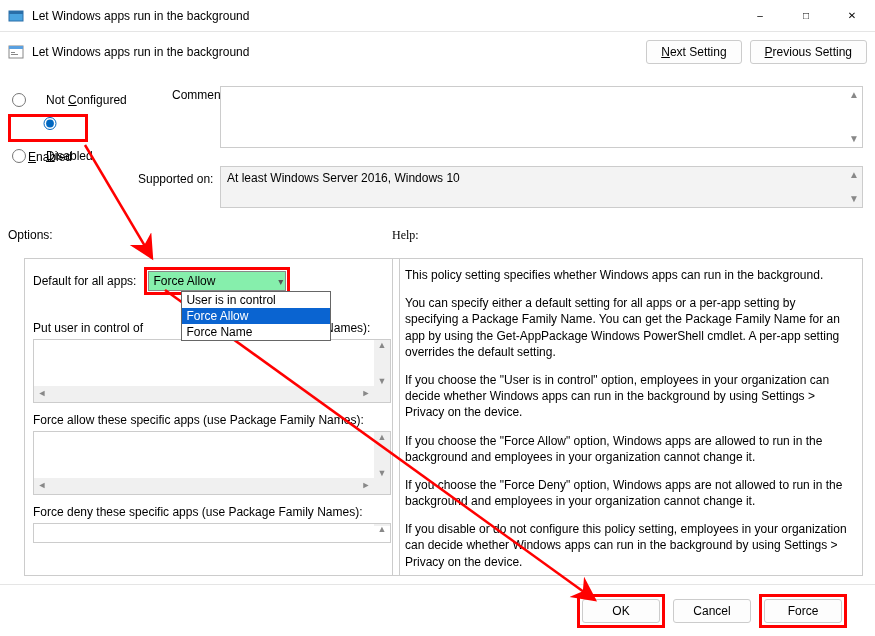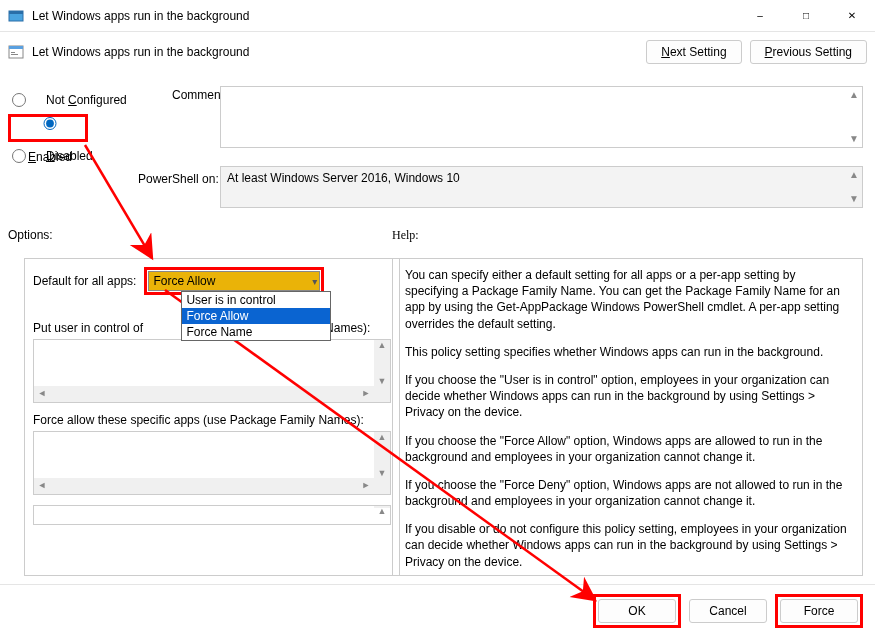--- a/index.html
+++ b/index.html
@@ -81,22 +81,22 @@
       border: 1px solid #ccc;
       padding: 8px 12px;
       overflow: hidden;
     }
     .help-panel p { margin-bottom: 12px; line-height: 1.35; }
 
     .opt-row { display: flex; align-items: center; gap: 8px; margin-bottom: 6px; }
     .combo {
       position: relative;
       border: 1px solid #888;
-      width: 172px; height: 20px;
-      background: #eab308;
+      width: 138px; height: 20px;
+      background: #86efac;
       display: flex; align-items: center; padding: 0 4px;
       font-size: 12px;
     }
     .combo .chev { position: absolute; right: 2px; font-size: 10px; color: #555; }
     .combo-dropdown {
       position: absolute;
       left: -1px; top: 19px; width: 150px;
       background: #fff; border: 1px solid #666; z-index: 10; margin-left: 33px;
     }
     .combo-dropdown .item { padding: 1px 4px; font-size: 12px; }
@@ -109,21 +109,21 @@
       margin: 4px 0 10px 0;
     }
     .listbox .sb-v { position: absolute; right: 0; top: 0; bottom: 16px; width: 16px; background: #f0f0f0; }
     .listbox .sb-h { position: absolute; left: 0; right: 0; bottom: 0; height: 16px; background: #f0f0f0; }
     .listbox .tri { position: absolute; color: #888; font-size: 9px; width: 16px; text-align:center;}
 
     .bottom-bar {
       position: absolute; left: 0; right: 0; bottom: 0; height: 52px;
       display: flex; align-items: center; justify-content: flex-end;
       gap: 8px;
-      padding-right: 12px;
+      padding-right: 28px;
       border-top: 1px solid #e5e5e5;
     }
     .bottom-bar .btn { width: 78px; text-align: center; }
 
     
     .arrow-svg { position: absolute; left:0; top:0; pointer-events: none; }
   </style>
 </head>
 <body>
 
@@ -166,21 +166,21 @@
     <span><span class="accel">D</span>isabled</span>
   </div>
 </div>
 
 <div class="comment-label">Comment:</div>
 <div class="comment-box">
   <div class="scroll-up-tri" style="top:2px;">▲</div>
   <div class="scroll-down-tri" style="bottom:2px;">▼</div>
 </div>
 
-<div class="supported-label">PowerShell on:</div>
+<div class="supported-label">Supported on:</div>
 <div class="supported-box">
   <span>At least Windows Server 2016, Windows 10</span>
   <div class="scroll-up-tri" style="top:2px;">▲</div>
   <div class="scroll-down-tri" style="bottom:2px;">▼</div>
 </div>
 
 <div class="options-label">Options:</div>
 <div class="help-label">Help:</div>
 
 <div class="options-panel">
@@ -216,30 +216,31 @@
     <div class="sb-v">
         <div class="tri" style="top:0;">▲</div>
         <div class="tri" style="bottom:0;">▼</div>
       </div>
     <div class="sb-h">
         <div class="tri" style="left:0;top:2px;">◄</div>
         <div class="tri" style="right:16px;top:2px;">►</div>
       </div>
   </div>
 
+  <div>Force deny these specific apps (use Package Family Names):</div>
   <div class="listbox" style="height:20px;">
     <div class="sb-v">
         <div class="tri" style="top:0;">▲</div>
       </div>
   </div>
 </div>
 
 <div class="help-panel">
+  <p>This policy setting specifies whether Windows apps can run in the background.</p>
   <p>You can specify either a default setting for all apps or a per-app setting by specifying a Package Family Name. You can get the Package Family Name for an app by using the Get-AppPackage Windows PowerShell cmdlet. A per-app setting overrides the default setting.</p>
-  <p>This policy setting specifies whether Windows apps can run in the background.</p>
   <p>If you choose the "User is in control" option, employees in your organization can decide whether Windows apps can run in the background by using Settings &gt; Privacy on the device.</p>
   <p>If you choose the "Force Allow" option, Windows apps are allowed to run in the background and employees in your organization cannot change it.</p>
   <p>If you choose the "Force Deny" option, Windows apps are not allowed to run in the background and employees in your organization cannot change it.</p>
   <p>If you disable or do not configure this policy setting, employees in your organization can decide whether Windows apps can run in the background by using Settings &gt; Privacy on the device.</p>
 </div>
 
 <div class="bottom-bar">
   <span class="highlight-red" style="padding:2px;"><button class="btn">OK</button></span>
   <button class="btn">Cancel</button>
   <span class="highlight-red" style="padding:2px;"><button class="btn">Force</button></span>

